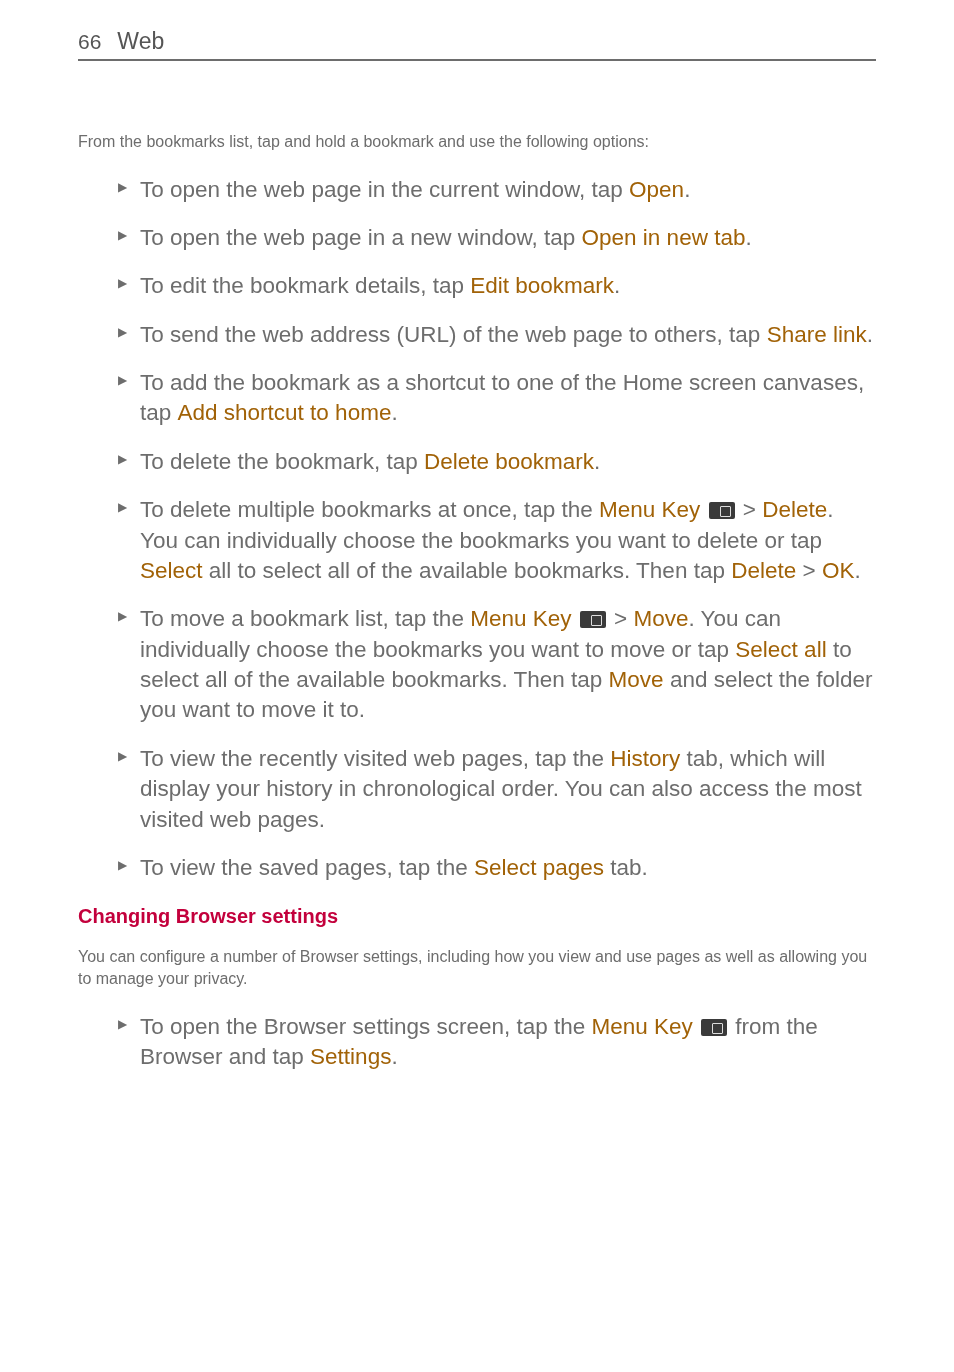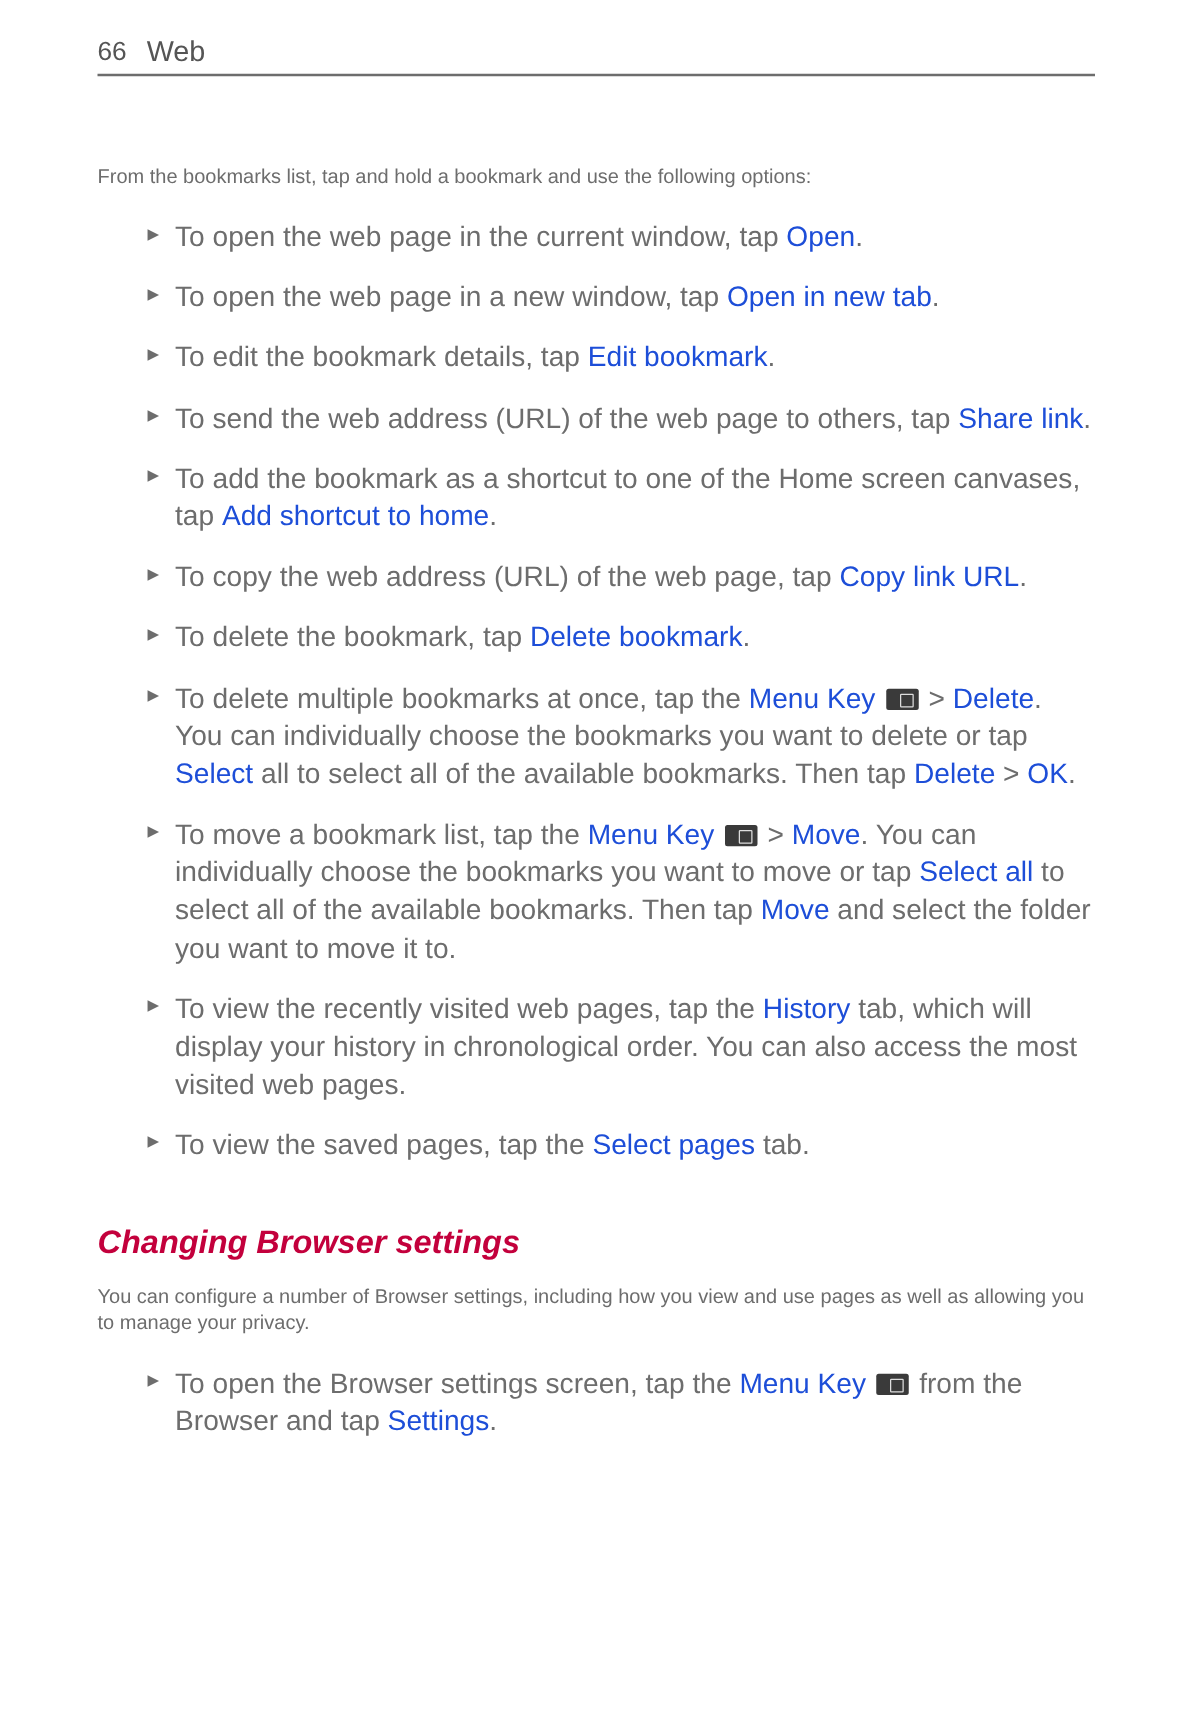--- a/index.html
+++ b/index.html
@@ -52,28 +52,27 @@
     padding-left: 22px;
   }
   ul.bullets > li::before {
     content: "▶";
     position: absolute;
     left: 0;
     top: 4px;
     font-size: 12px;
     color: #6d6d6d;
   }
-  .b { color: #1d4ed8; font-weight: 500; }
+  .b { color: #a16207; font-weight: 500; }
   .section-heading {
     color: #c3003c;
-    font-size: 26px;
+    font-size: 20px;
     font-weight: 600;
-    margin-top: 46px;
+    margin-top: 22px;
     margin-bottom: 18px;
-    font-style: italic;
   }
   .menu-icon {
     display: inline-block;
     width: 26px;
     height: 17px;
     background: #3a3a3a;
     border-radius: 2px;
     vertical-align: -2px;
     position: relative;
     margin: 0 2px;
@@ -100,21 +99,20 @@
   </div>
 
   <p class="intro">From the bookmarks list, tap and hold a bookmark and use the following options:</p>
 
   <ul class="bullets">
     <li><span>To open the web page in the current window, tap </span><span class="b">Open</span><span>.</span></li>
     <li><span>To open the web page in a new window, tap </span><span class="b">Open in new tab</span><span>.</span></li>
     <li><span>To edit the bookmark details, tap </span><span class="b">Edit bookmark</span><span>.</span></li>
     <li><span>To send the web address (URL) of the web page to others, tap </span><span class="b">Share link</span><span>.</span></li>
     <li><span>To add the bookmark as a shortcut to one of the Home screen canvases, tap </span><span class="b">Add shortcut to home</span><span>.</span></li>
-    <li><span>To copy the web address (URL) of the web page, tap </span><span class="b">Copy link URL</span><span>.</span></li>
     <li><span>To delete the bookmark, tap </span><span class="b">Delete bookmark</span><span>.</span></li>
 
     <li>
       <span>To delete multiple bookmarks at once, tap the </span><span class="b">Menu Key</span>
       <span class="menu-icon"></span><span> &gt; </span><span class="b">Delete</span><span>. You can individually choose the bookmarks you want to delete or tap </span><span class="b">Select</span><span> all to select all of the available bookmarks. Then tap </span><span class="b">Delete</span><span> &gt; </span><span class="b">OK</span><span>.</span>
     </li>
 
     <li>
       <span>To move a bookmark list, tap the </span><span class="b">Menu Key</span>
       <span class="menu-icon"></span><span> &gt; </span><span class="b">Move</span><span>. You can individually choose the bookmarks you want to move or tap </span><span class="b">Select all</span><span> to select all of the available bookmarks. Then tap </span><span class="b">Move</span><span> and select the folder you want to move it to.</span>

